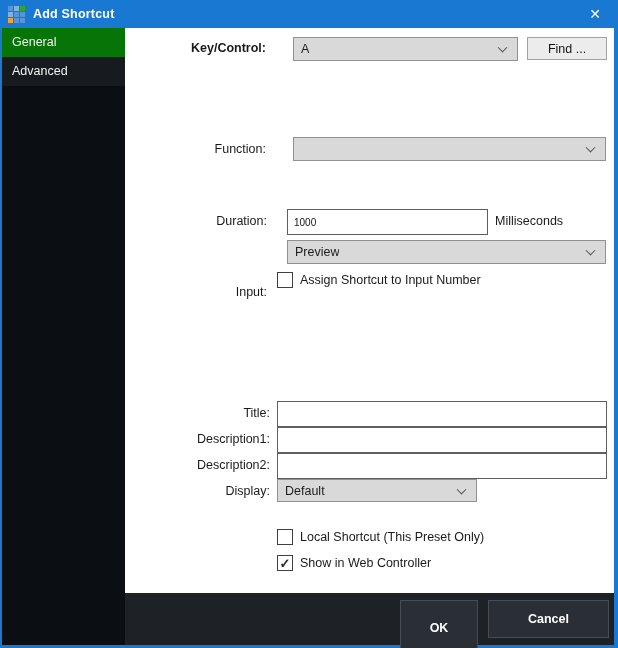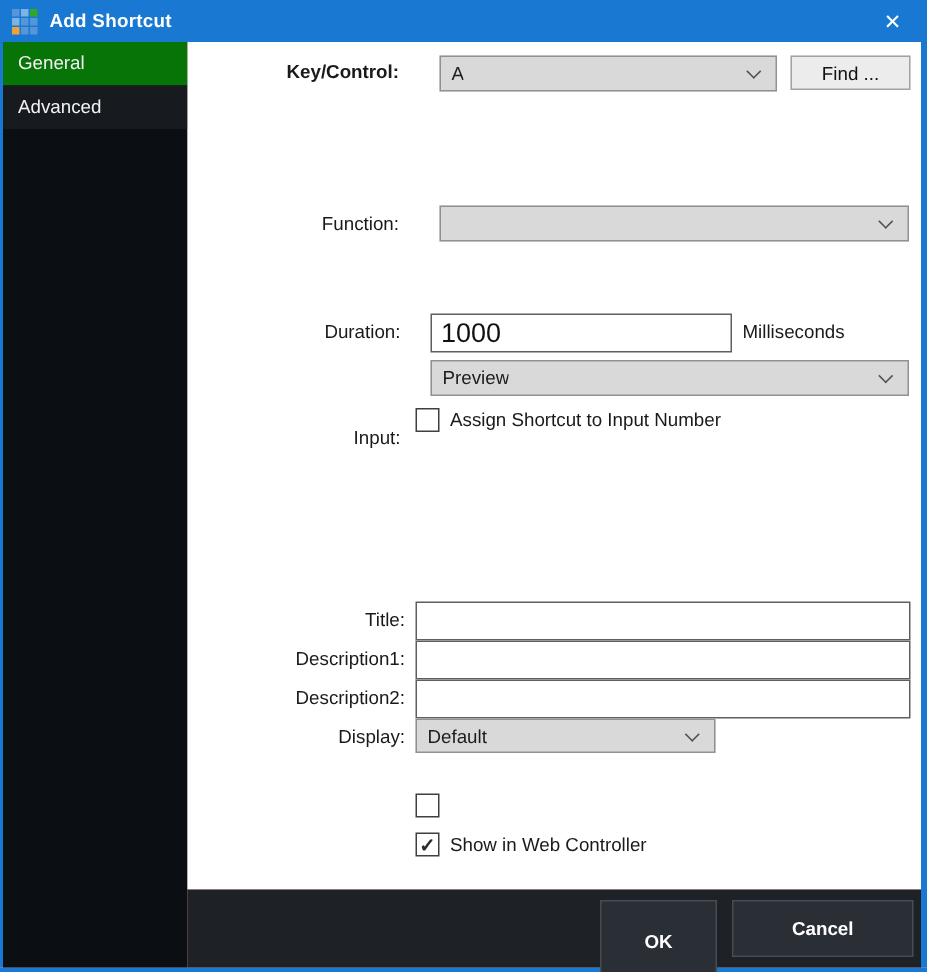--- a/index.html
+++ b/index.html
@@ -1,19 +1,19 @@
 <!DOCTYPE html>
 <html><head>
 <meta charset="utf-8">
 <style>
   * { margin:0; padding:0; box-sizing:border-box; }
   html,body { background:#555; }
   body { font-family:"Liberation Sans", sans-serif; }
   .window {
-    position:relative; width:618px; height:648px; background:#fca5a5;
+    position:relative; width:618px; height:648px; background:#bef264;
     overflow:hidden; font-size:12.5px; color:#111;
   }
   
   .titlebar {
     position:absolute; left:0; top:0; width:618px; height:28px;
     background:#1878d2; display:flex; align-items:center;
   }
   .app-icon {
     position:absolute; left:8px; top:6px; width:17px; height:17px;
     display:grid; grid-template-columns:repeat(3,5px); grid-template-rows:repeat(3,5px); gap:1px;
@@ -49,21 +49,21 @@
     display:flex; align-items:center; padding:0 24px 0 7px; color:#1c1c1c; cursor:default;
   }
   .combo .val { overflow:hidden; white-space:nowrap; }
   .chev {
     position:absolute; right:11px; top:50%; width:7px; height:7px;
     border-right:1.4px solid #505050; border-bottom:1.4px solid #505050;
     transform:translateY(-70%) rotate(45deg);
   }
   .txt {
     position:absolute; border:1px solid #5f5f5f; background:#fff;
-    font-family:"Liberation Sans", sans-serif; font-size:18px; color:#111;
+    font-family:"Liberation Sans", sans-serif; font-size:10px; color:#111;
     padding:12px 6px; outline:none;
   }
   .btn-find {
     position:absolute; background:#ececec; border:1px solid #a3a3a3;
     font-family:"Liberation Sans", sans-serif; font-size:12.5px; color:#111; cursor:pointer;
   }
   .cbrow { position:absolute; display:flex; align-items:center; gap:7px; cursor:pointer; }
   .cbbox {
     width:16px; height:16px; background:#fff; border:1px solid #3f3f3f;
     display:flex; align-items:center; justify-content:center;
@@ -150,20 +150,21 @@
   <input class="txt" style="left: 277px; top: 453px; width: 330px; height: 23px;" value="">
 
   <div class="lbl" style="left:140px; top:484px; width:130px;">Display:</div>
   <div class="combo" style="left:277px; top:479px; width:200px; height:23px;">
     <span class="val">Default</span>
     <span class="chev"></span>
   </div>
 
   <div class="cbrow" style="left:277px; top:529px;">
     <span class="cbbox"></span>
+    <span class="cblbl">Local Shortcut (This Preset Only)</span>
   </div>
   <div class="cbrow" style="left:277px; top:555px;">
     <span class="cbbox">✓</span>
     <span class="cblbl">Show in Web Controller</span>
   </div>
 
   <div class="footer"></div>
   <button class="btn-dark" style="left:400px; top:600px; width:78px; height:56px;">OK</button>
   <button class="btn-dark" style="left:488px; top:600px; width:121px; height:38px;">Cancel</button>
 

